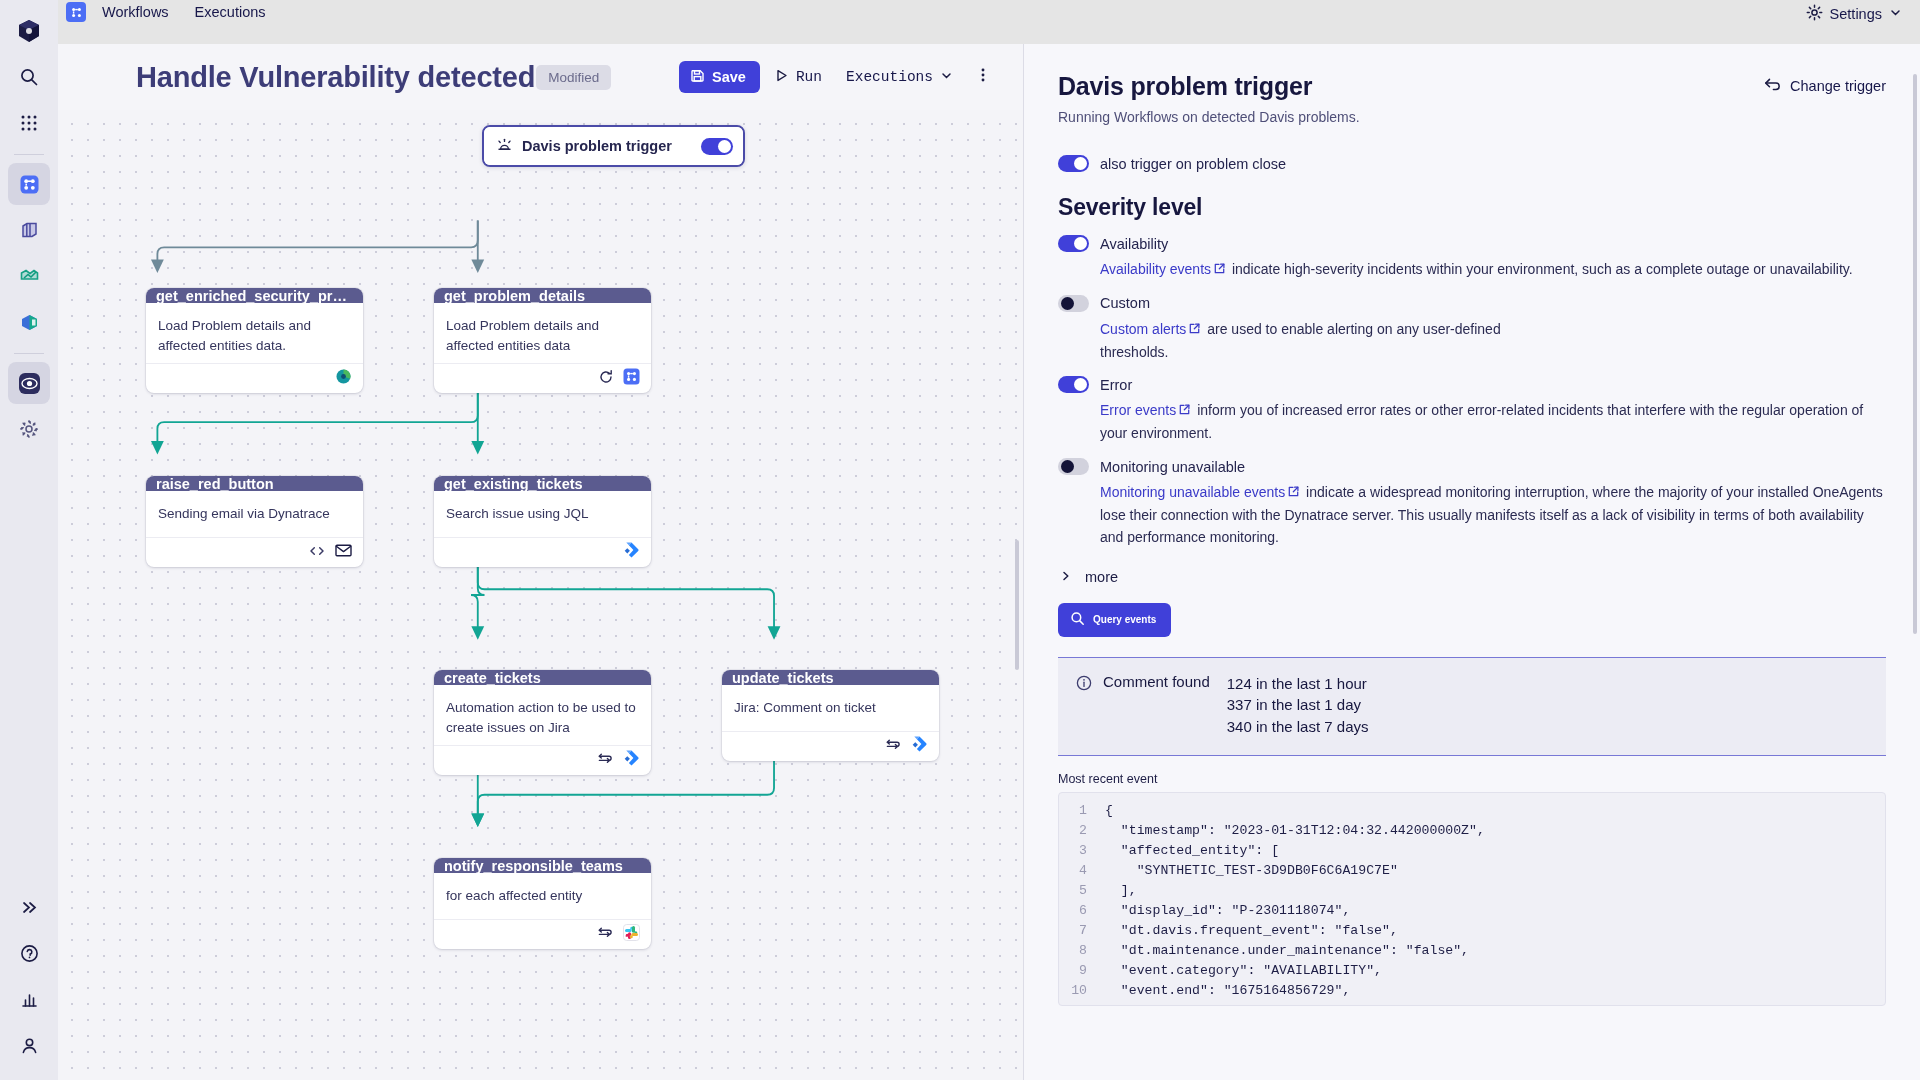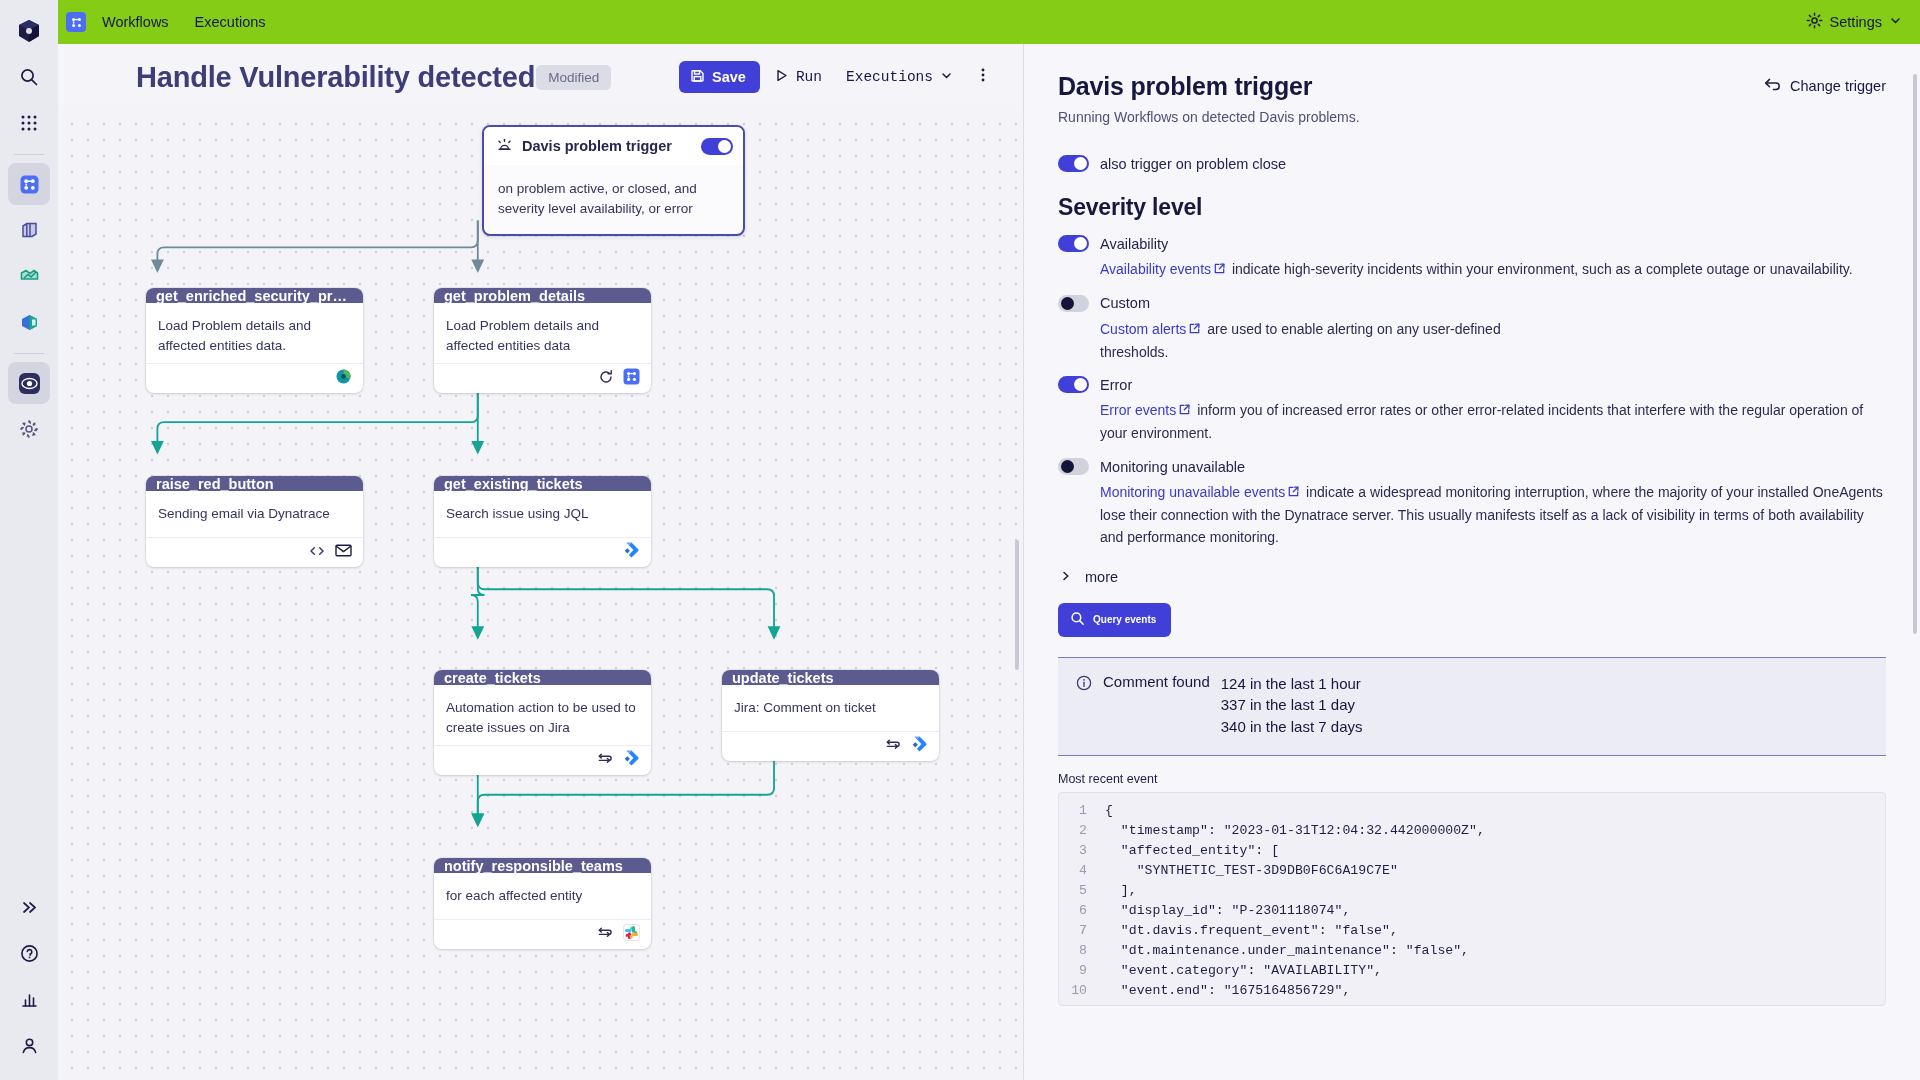--- a/index.html
+++ b/index.html
@@ -30,22 +30,22 @@
   }
   .rail-sep { width: 30px; height: 1px; background: #cfcfdc; margin: 10px 0 4px; }
   .rail-spacer { flex: 1 1 auto; }
   .rail-bottom { padding-bottom: 14px; display: flex; flex-direction: column; align-items: center; }
 
   
   .main { flex: 1 1 auto; display: flex; flex-direction: column; height: 1080px; min-width: 0; }
 
   
   .topbar {
-    height: 44px; flex: 0 0 44px; background: #84cc16;
-    display: flex; align-items: center; padding: 0 14px 0 8px;
+    height: 44px; flex: 0 0 44px; background: #e5e5e5;
+    display: flex; align-items: flex-start; padding: 0 14px 0 8px;
   }
   .topbar-left { display: flex; align-items: center; gap: 6px; }
   .tb-appicon {
     width: 20px; height: 20px; border-radius: 4px; background: #4c6ef5;
     display: flex; align-items: center; justify-content: center; flex: 0 0 20px;
   }
   .tb-link {
     font-size: 14.5px; color: #17174a; padding: 4px 10px; border-radius: 4px;
     cursor: pointer; white-space: nowrap;
   }
@@ -175,21 +175,21 @@
     display: flex; align-items: center; gap: 8px; cursor: pointer;
     font-family: "Liberation Sans", sans-serif;
   }
 
   .events-box {
     margin-top: 20px; background: #ececf4;
     border-top: 1.5px solid #7878d6; border-bottom: 1.5px solid #7878d6;
     padding: 15px 18px 17px; display: flex; gap: 11px; align-items: flex-start;
   }
   .ev-label { font-size: 15px; color: #17173f; white-space: nowrap; }
-  .ev-lines { }
+  .ev-lines { margin-left: 6px; }
   .ev-line { font-size: 15px; color: #17173f; line-height: 1.45; }
 
   .mre-label { font-size: 12.5px; color: #1e1e46; margin: 16px 0 6px; }
   .code-box {
     background: #f0f0f6; border: 1px solid #e1e1ec; border-radius: 4px;
     font-family: "Liberation Mono", monospace; font-size: 13.2px;
     padding: 8px 0 0 0; overflow: hidden; position: relative;
     height: 214px;
   }
   .code-line { display: flex; line-height: 20px; white-space: pre; }
@@ -440,21 +440,20 @@
                     <line x1="8.5" y1="5.4" x2="8.5" y2="3.3"></line>
                     <line x1="4.2" y1="6.5" x2="3" y2="5.1"></line>
                       <line x1="12.8" y1="6.5" x2="14" y2="5.1"></line>
                   </svg>
                 </span>
                 <span class="ttl">Davis problem trigger</span>
                 <span class="toggle">
                     <i></i>
                   </span>
               </div>
-              <div class="node-body">on problem active, or closed, and severity level availability, or error</div>
             </div>
 
             <div class="node" style="left:88px; top:178px;">
               <div class="node-head">
                 <span class="ttl">get_enriched_security_pr…</span>
               </div>
               <div class="node-body">Load Problem details and affected entities data.</div>
               <div class="node-foot">
                 <span>
                   <svg width="17" height="17" viewBox="0 0 17 17">

